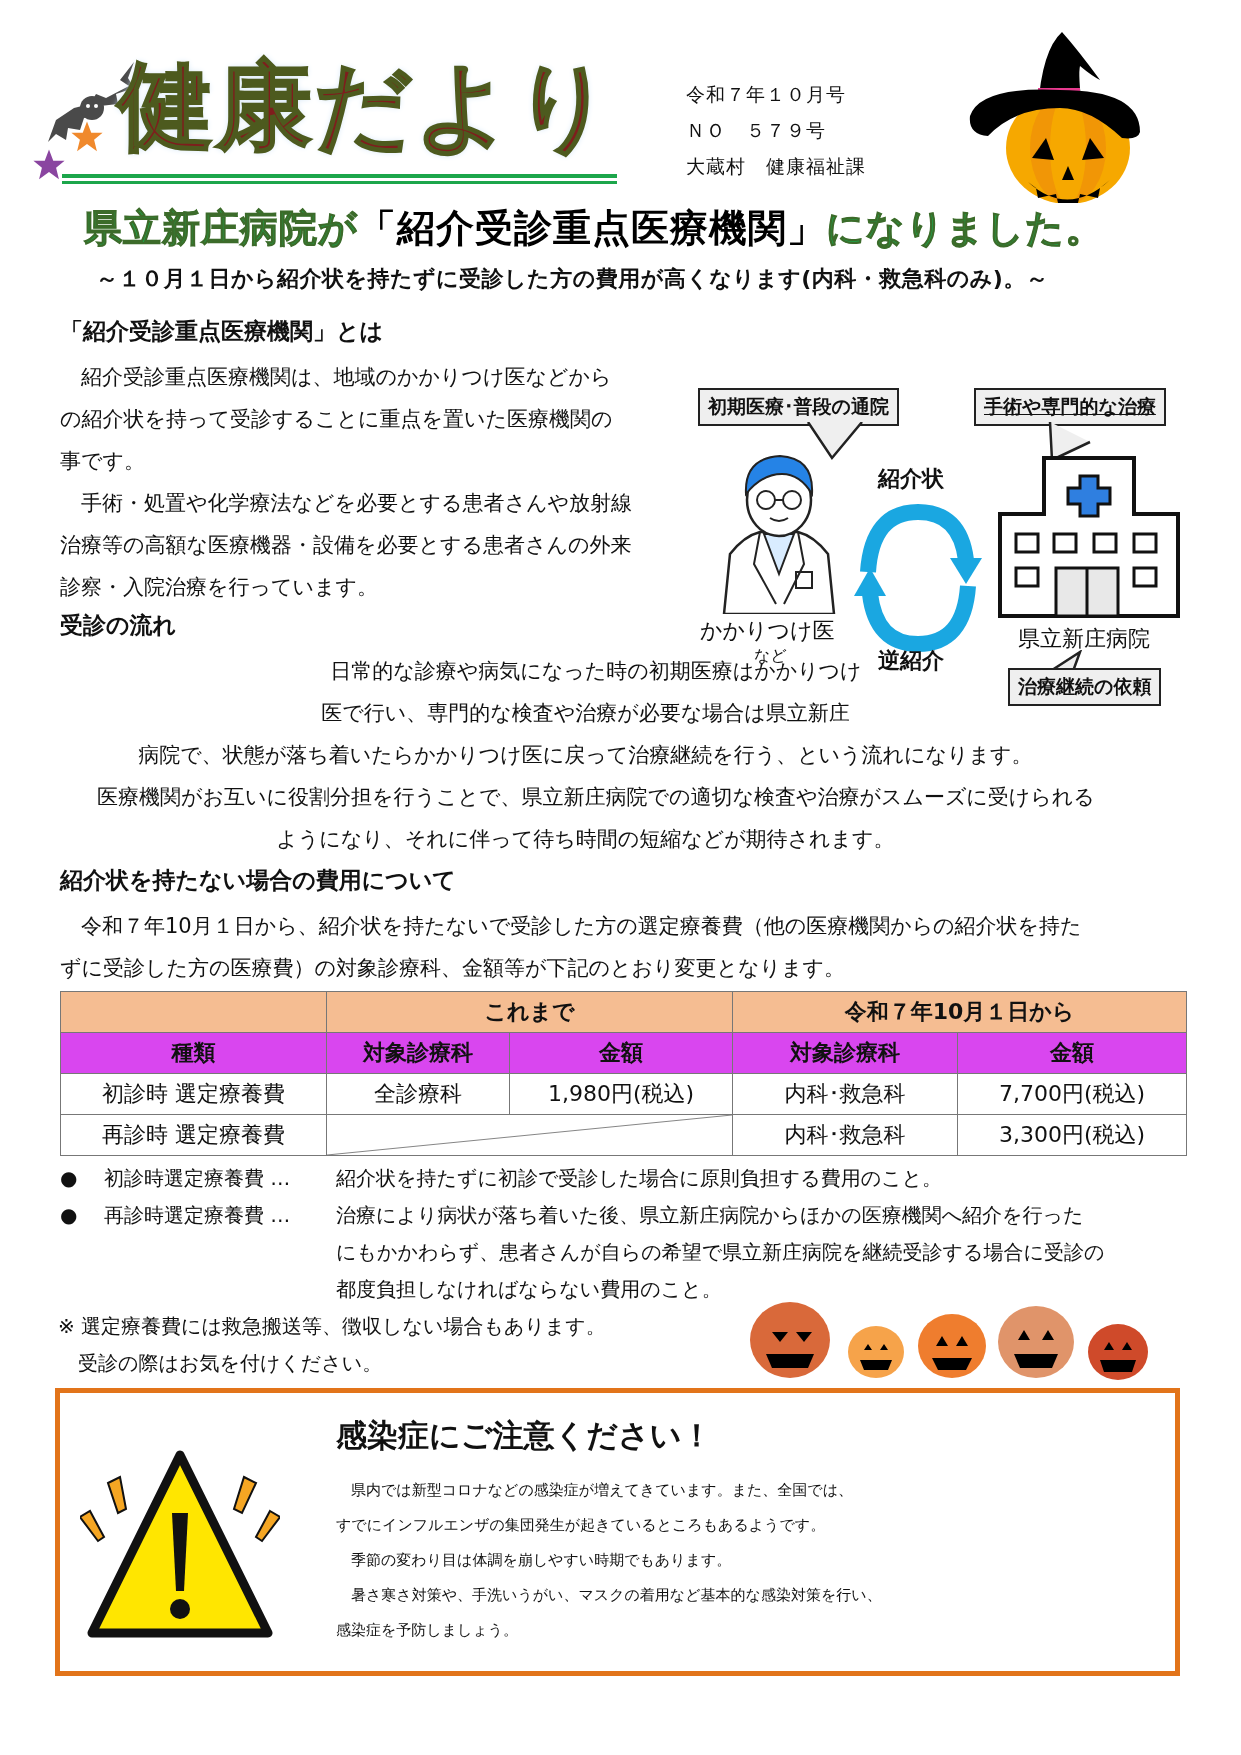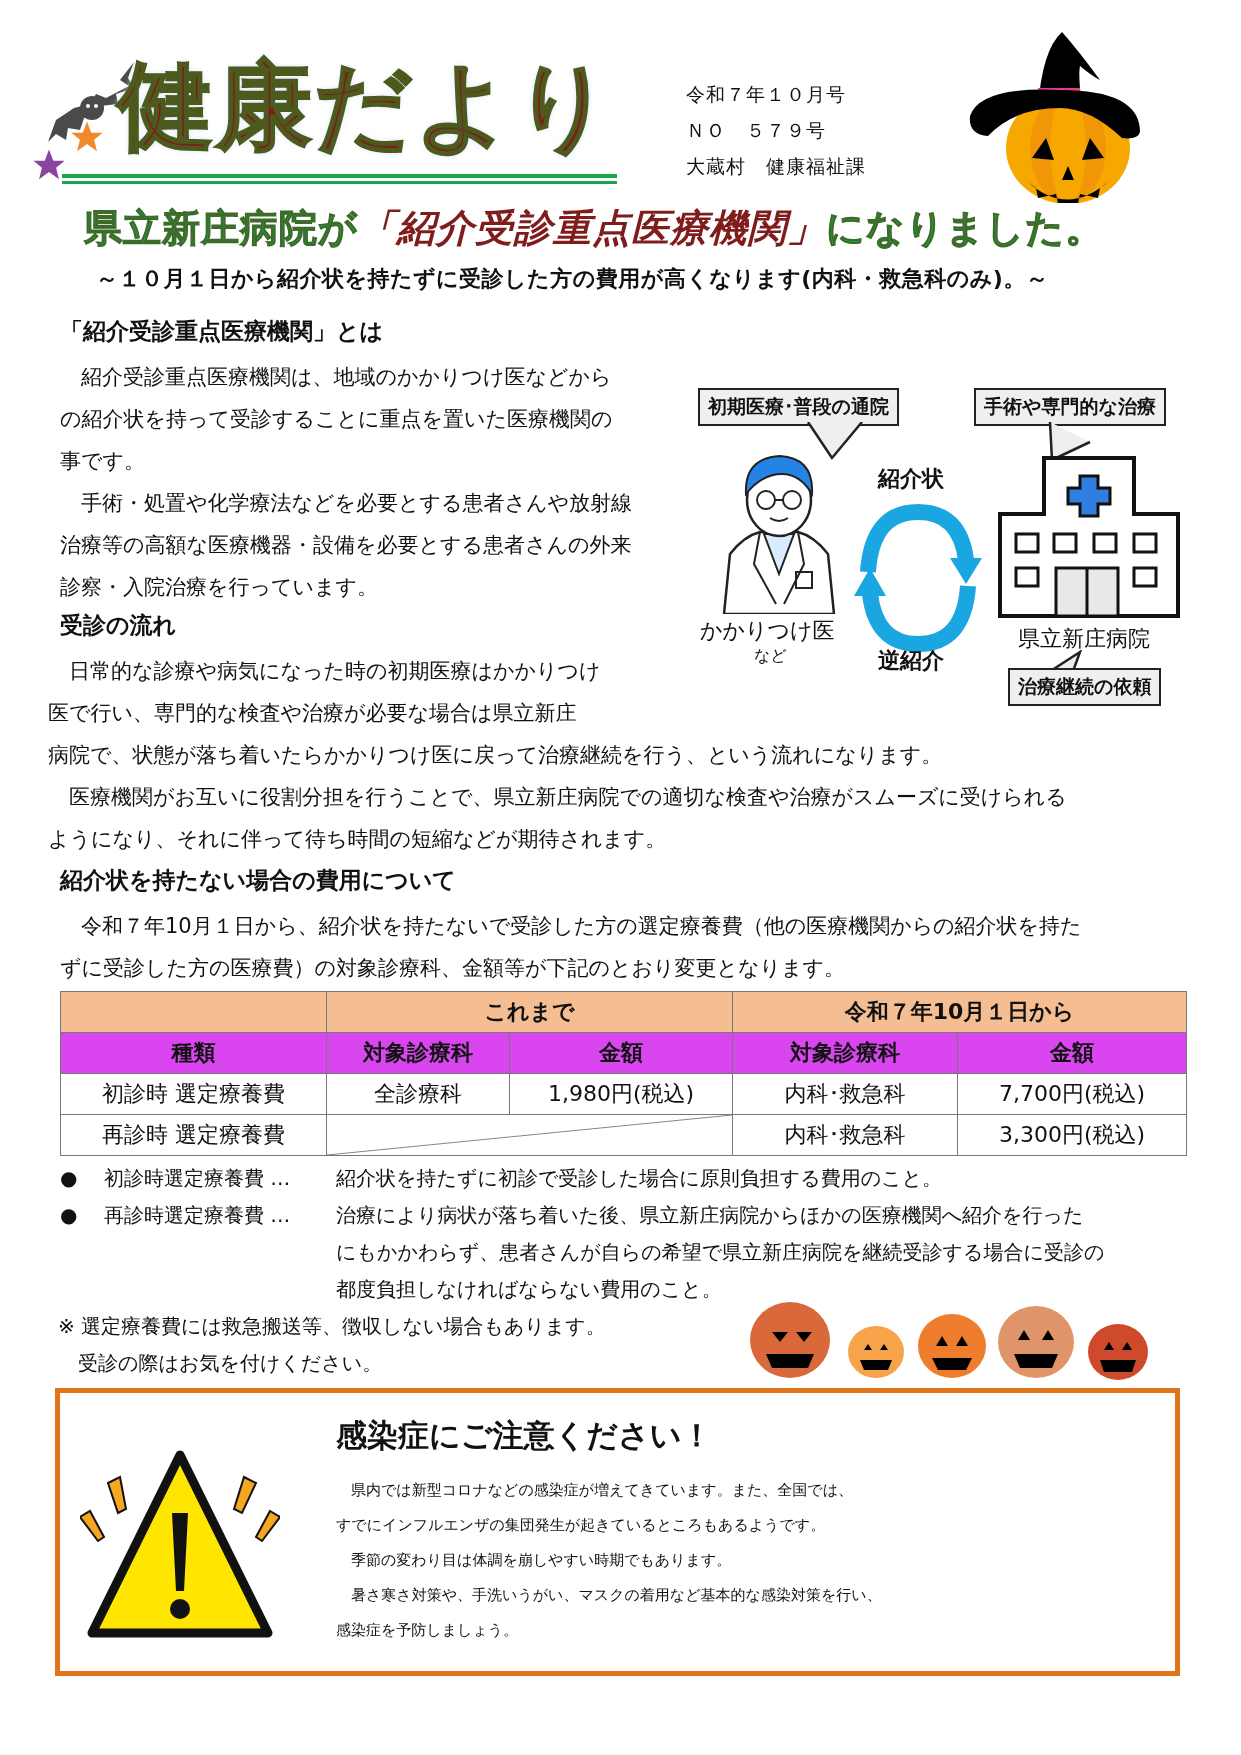--- a/index.html
+++ b/index.html
@@ -11,21 +11,21 @@
   .masthead-title { left: 118px; top: 58px; font-size: 96px; font-weight: bold; color: #7f1d1d;
     -webkit-text-stroke: 2px #4d5a1e; letter-spacing: 2px; line-height: 1; text-shadow: 0 0 6px #cfe3f5; }
   .masthead-rule1 { left: 62px; top: 174px; width: 555px; height: 4px; background: #1ca64b; }
   .masthead-rule2 { left: 62px; top: 181px; width: 555px; height: 3px; background: #1ca64b; }
   .issue-info { left: 686px; top: 76px; font-size: 19px; line-height: 36px; color: #111; }
   .issue-info div { letter-spacing: 1px; }
 
   
   .headline { left: 84px; top: 208px; font-size: 38px; font-weight: bold; white-space: nowrap; line-height: 1.1; letter-spacing: 1px; }
   .hl-green { color: #1ca64b; -webkit-text-stroke: 1px #3c6b2a; }
-  .hl-black { color: #7f1d1d; font-style: italic; }
+  .hl-black { color: #000000; }
   .subhead { left: 96px; top: 264px; font-size: 22px; font-weight: bold; white-space: nowrap; letter-spacing: 0.5px; }
 
   .section-title { font-size: 23px; font-weight: bold; white-space: nowrap; }
   .para { font-size: 21px; line-height: 42px; white-space: nowrap; }
 
   
   .bubble { background: #efefef; border: 2.5px solid #222; font-size: 19px; font-weight: bold; padding: 4px 8px; white-space: nowrap; }
   .diag-label { font-size: 22px; font-weight: bold; white-space: nowrap; }
 
   
@@ -93,21 +93,21 @@
   <div class="para">　手術・処置や化学療法などを必要とする患者さんや放射線</div>
   <div class="para">治療等の高額な医療機器・設備を必要とする患者さんの外来</div>
   <div class="para">診察・入院治療を行っています。</div>
 </div>
 
 <div class="abs" style="left:696px;top:384px;width:548px;height:330px;">
   <div class="abs bubble" style="left:2px;top:4px;">初期医療･普段の通院</div>
   <svg class="abs" style="left:110px;top:38px;" width="60" height="42">
       <path d="M2 0 L26 36 L56 0" fill="#efefef" stroke="#222" stroke-width="2.5"></path>
     </svg>
-  <div class="abs bubble" style="left:278px;top:4px;">手術や専門的な治療</div>
+  <div class="abs bubble" style="left:278px;top:4px;text-decoration:underline;">手術や専門的な治療</div>
   <svg class="abs" style="left:346px;top:38px;" width="60" height="42">
       <path d="M8 0 L10 38 L48 20" fill="#efefef" stroke="#222" stroke-width="2.5"></path>
     </svg>
 
   <svg class="abs" style="left:8px;top:60px;" width="150" height="170" viewBox="0 0 150 170">
     <path d="M20 170 L26 110 Q40 92 56 88 L94 88 Q110 92 124 110 L130 170 Z" fill="#fff" stroke="#222" stroke-width="2.5"></path>
     <path d="M60 90 L75 130 L90 90 Z" fill="#d9ecff" stroke="#222" stroke-width="2"></path>
     <path d="M56 88 L50 120 L72 160 M94 88 L100 120 L80 160" fill="none" stroke="#222" stroke-width="2"></path>
     <rect x="92" y="128" width="16" height="16" fill="none" stroke="#222" stroke-width="2"></rect>
     <ellipse cx="75" cy="56" rx="32" ry="36" fill="#fff" stroke="#222" stroke-width="2.5"></ellipse>
@@ -142,21 +142,21 @@
     <line x1="93" y1="114" x2="93" y2="162" stroke="#111" stroke-width="3"></line>
   </svg>
   <div class="abs diag-label" style="left:322px;top:240px;font-weight:normal;">県立新庄病院</div>
   <svg class="abs" style="left:350px;top:266px;" width="50" height="26">
       <path d="M0 24 L34 2 L26 24" fill="#efefef" stroke="#222" stroke-width="2.5"></path>
     </svg>
   <div class="abs bubble" style="left:312px;top:284px;">治療継続の依頼</div>
 </div>
 
 <div class="abs section-title" style="left:60px;top:610px;">受診の流れ</div>
-<div class="abs" style="left:48px;top:650px;">
+<div class="abs" style="left:76px;top:650px;text-align:center;">
   <div class="para">　日常的な診療や病気になった時の初期医療はかかりつけ</div>
   <div class="para">医で行い、専門的な検査や治療が必要な場合は県立新庄</div>
   <div class="para">病院で、状態が落ち着いたらかかりつけ医に戻って治療継続を行う、という流れになります。</div>
   <div class="para">　医療機関がお互いに役割分担を行うことで、県立新庄病院での適切な検査や治療がスムーズに受けられる</div>
   <div class="para">ようになり、それに伴って待ち時間の短縮などが期待されます。</div>
 </div>
 
 <div class="abs section-title" style="left:60px;top:865px;">紹介状を持たない場合の費用について</div>
 <div class="abs" style="left:60px;top:905px;">
   <div class="para">　令和７年10月１日から、紹介状を持たないで受診した方の選定療養費（他の医療機関からの紹介状を持た</div>

